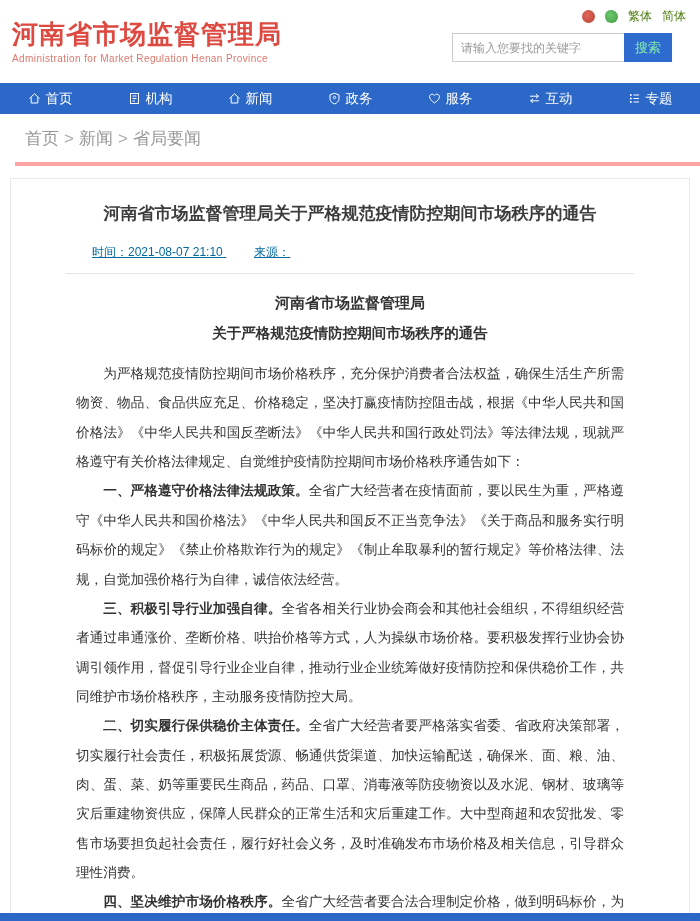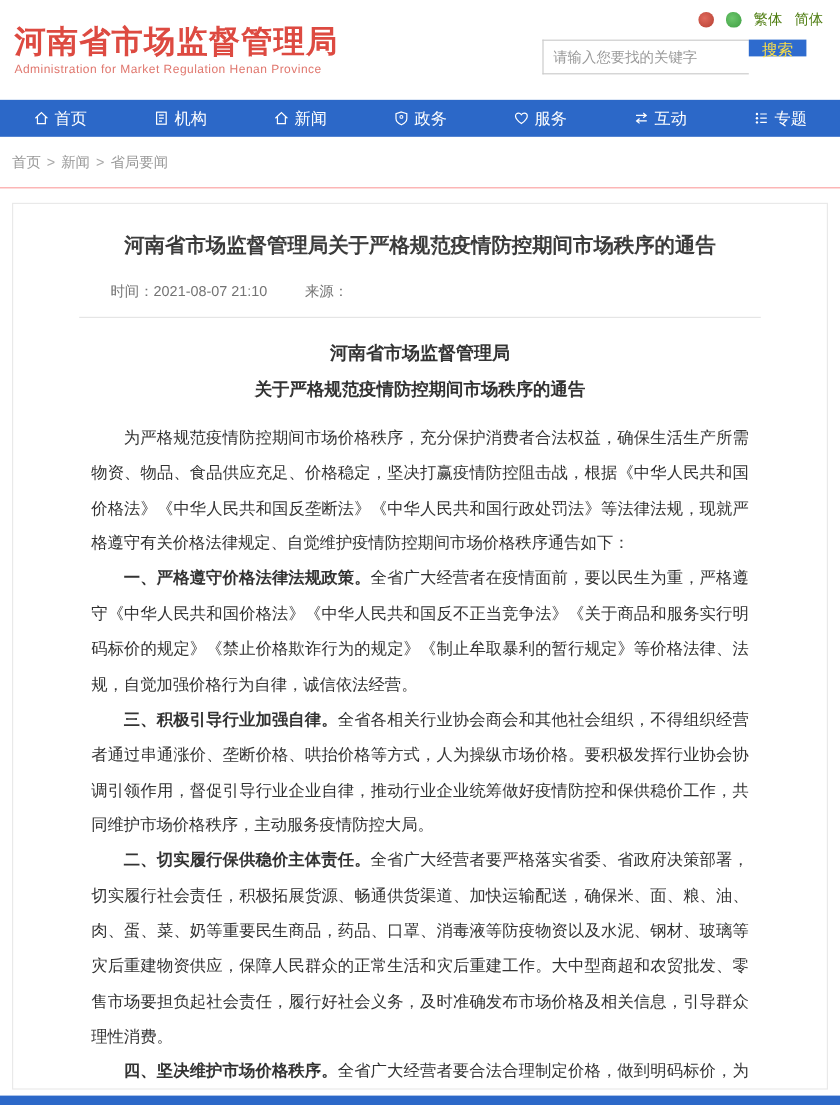--- a/index.html
+++ b/index.html
@@ -20,38 +20,38 @@
   .mini-icon.green { background: radial-gradient(circle at 40% 40%, #6cc66c, #3f9e43); border-radius: 45% 55% 50% 50%; }
   .lang-link { cursor: pointer; color: #4d7c0f; }
   .search-wrap { position: absolute; right: 28px; top: 33px; display: flex; }
   .search-input {
     width: 172px; height: 29px; border: 1px solid #ccc; border-right: none;
     padding: 0 8px; font-size: 12px; color: #333; outline: none;
     font-family: "Liberation Sans", "DejaVu Sans", sans-serif;
   }
   .search-input::placeholder { color: #9a9a9a; }
   .search-btn {
-    width: 48px; height: 14px; background: #2e6bce; color: #fde047; border: none;
+    width: 48px; height: 29px; background: #2e6bce; color: #86efac; border: none;
     font-size: 13px; cursor: pointer; font-family: "Liberation Sans", "DejaVu Sans", sans-serif;
   }
   
   .nav { height: 31px; background: #2c68c8; display: flex; justify-content: space-around; align-items: center; }
   .nav-item { display: flex; align-items: center; gap: 5px; color: #fff; font-size: 13.5px; cursor: pointer; height: 100%; padding: 0 6px; }
   .nav-item svg { display: block; }
   
-  .breadcrumb-bar { padding: 13px 10px 12px; font-size: 12px; color: #999; border-bottom: 1px solid #fca5a5; }
+  .breadcrumb-bar { padding: 13px 10px 12px; font-size: 17px; color: #999; border-bottom: 4px solid #fca5a5; margin-left: 15px; }
   .breadcrumb-bar .crumb { color: #999; cursor: pointer; }
   .breadcrumb-bar .sep { margin: 0 5px; color: #aaa; }
   
   .article-box {
     margin: 12px 10px 0; height: 739px; border: 1px solid #e9e9e9;
     background: #fff; padding: 0 65px; position: relative; overflow: hidden;
   }
   .article-title { margin-top: 23px; text-align: center; font-size: 17px; font-weight: bold; color: #3c3c3c; }
-  .article-meta { margin: 19px 0 12px 16px; font-size: 12px; color: #737373; }
+  .article-meta { margin: 19px 0 12px 16px; font-size: 12px; color: #0369a1; text-decoration: underline; }
   .article-meta .meta-src { margin-left: 28px; }
   .meta-divider { border: none; border-top: 1px solid #e5e5e5; margin: 11px -10px 0; }
   .doc-heading { text-align: center; font-weight: bold; font-size: 15px; color: #333; }
   .doc-heading.h1 { margin-top: 20px; }
   .doc-heading.h2 { margin-top: 11px; font-size: 14.5px; }
   .doc-body { margin-top: 16px; font-size: 13.6px; line-height: 2.16; text-align: justify; color: #333; }
   .doc-body p { text-indent: 2em; }
   .doc-body b { font-weight: bold; }
   
   .footer-strip { position: absolute; left: 0; bottom: 0; width: 700px; height: 8px; background: #2c68c8; }

